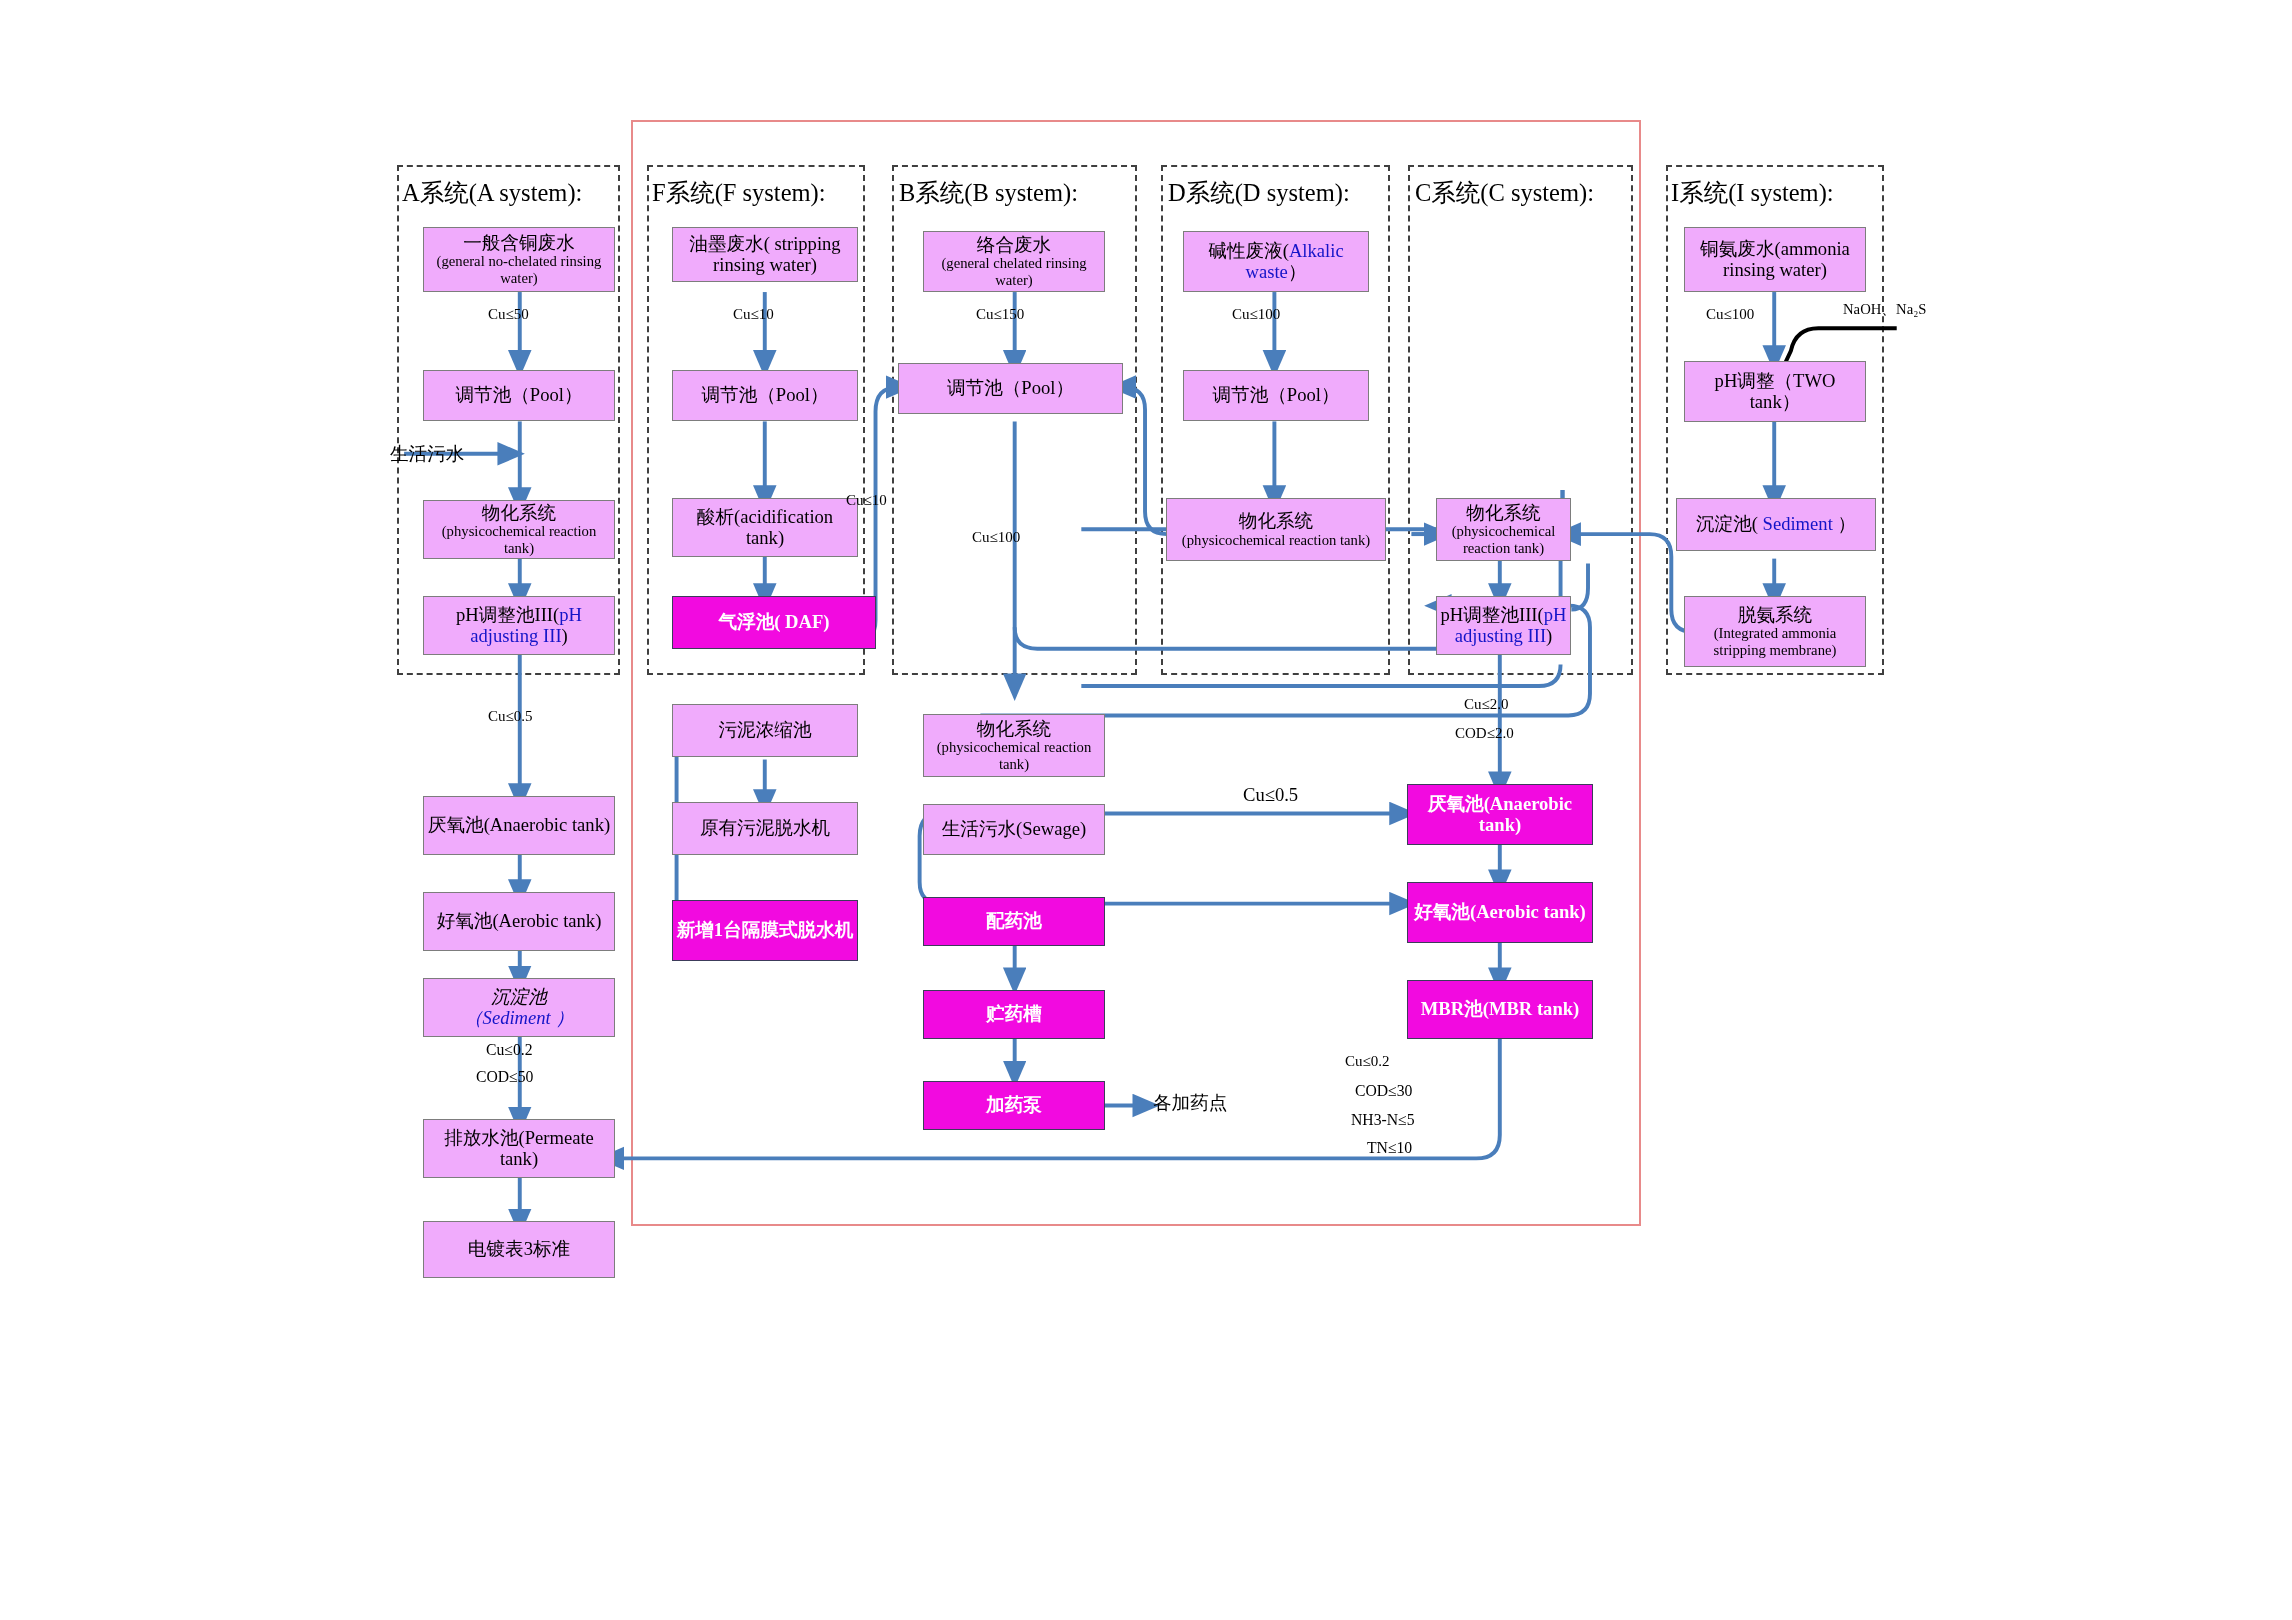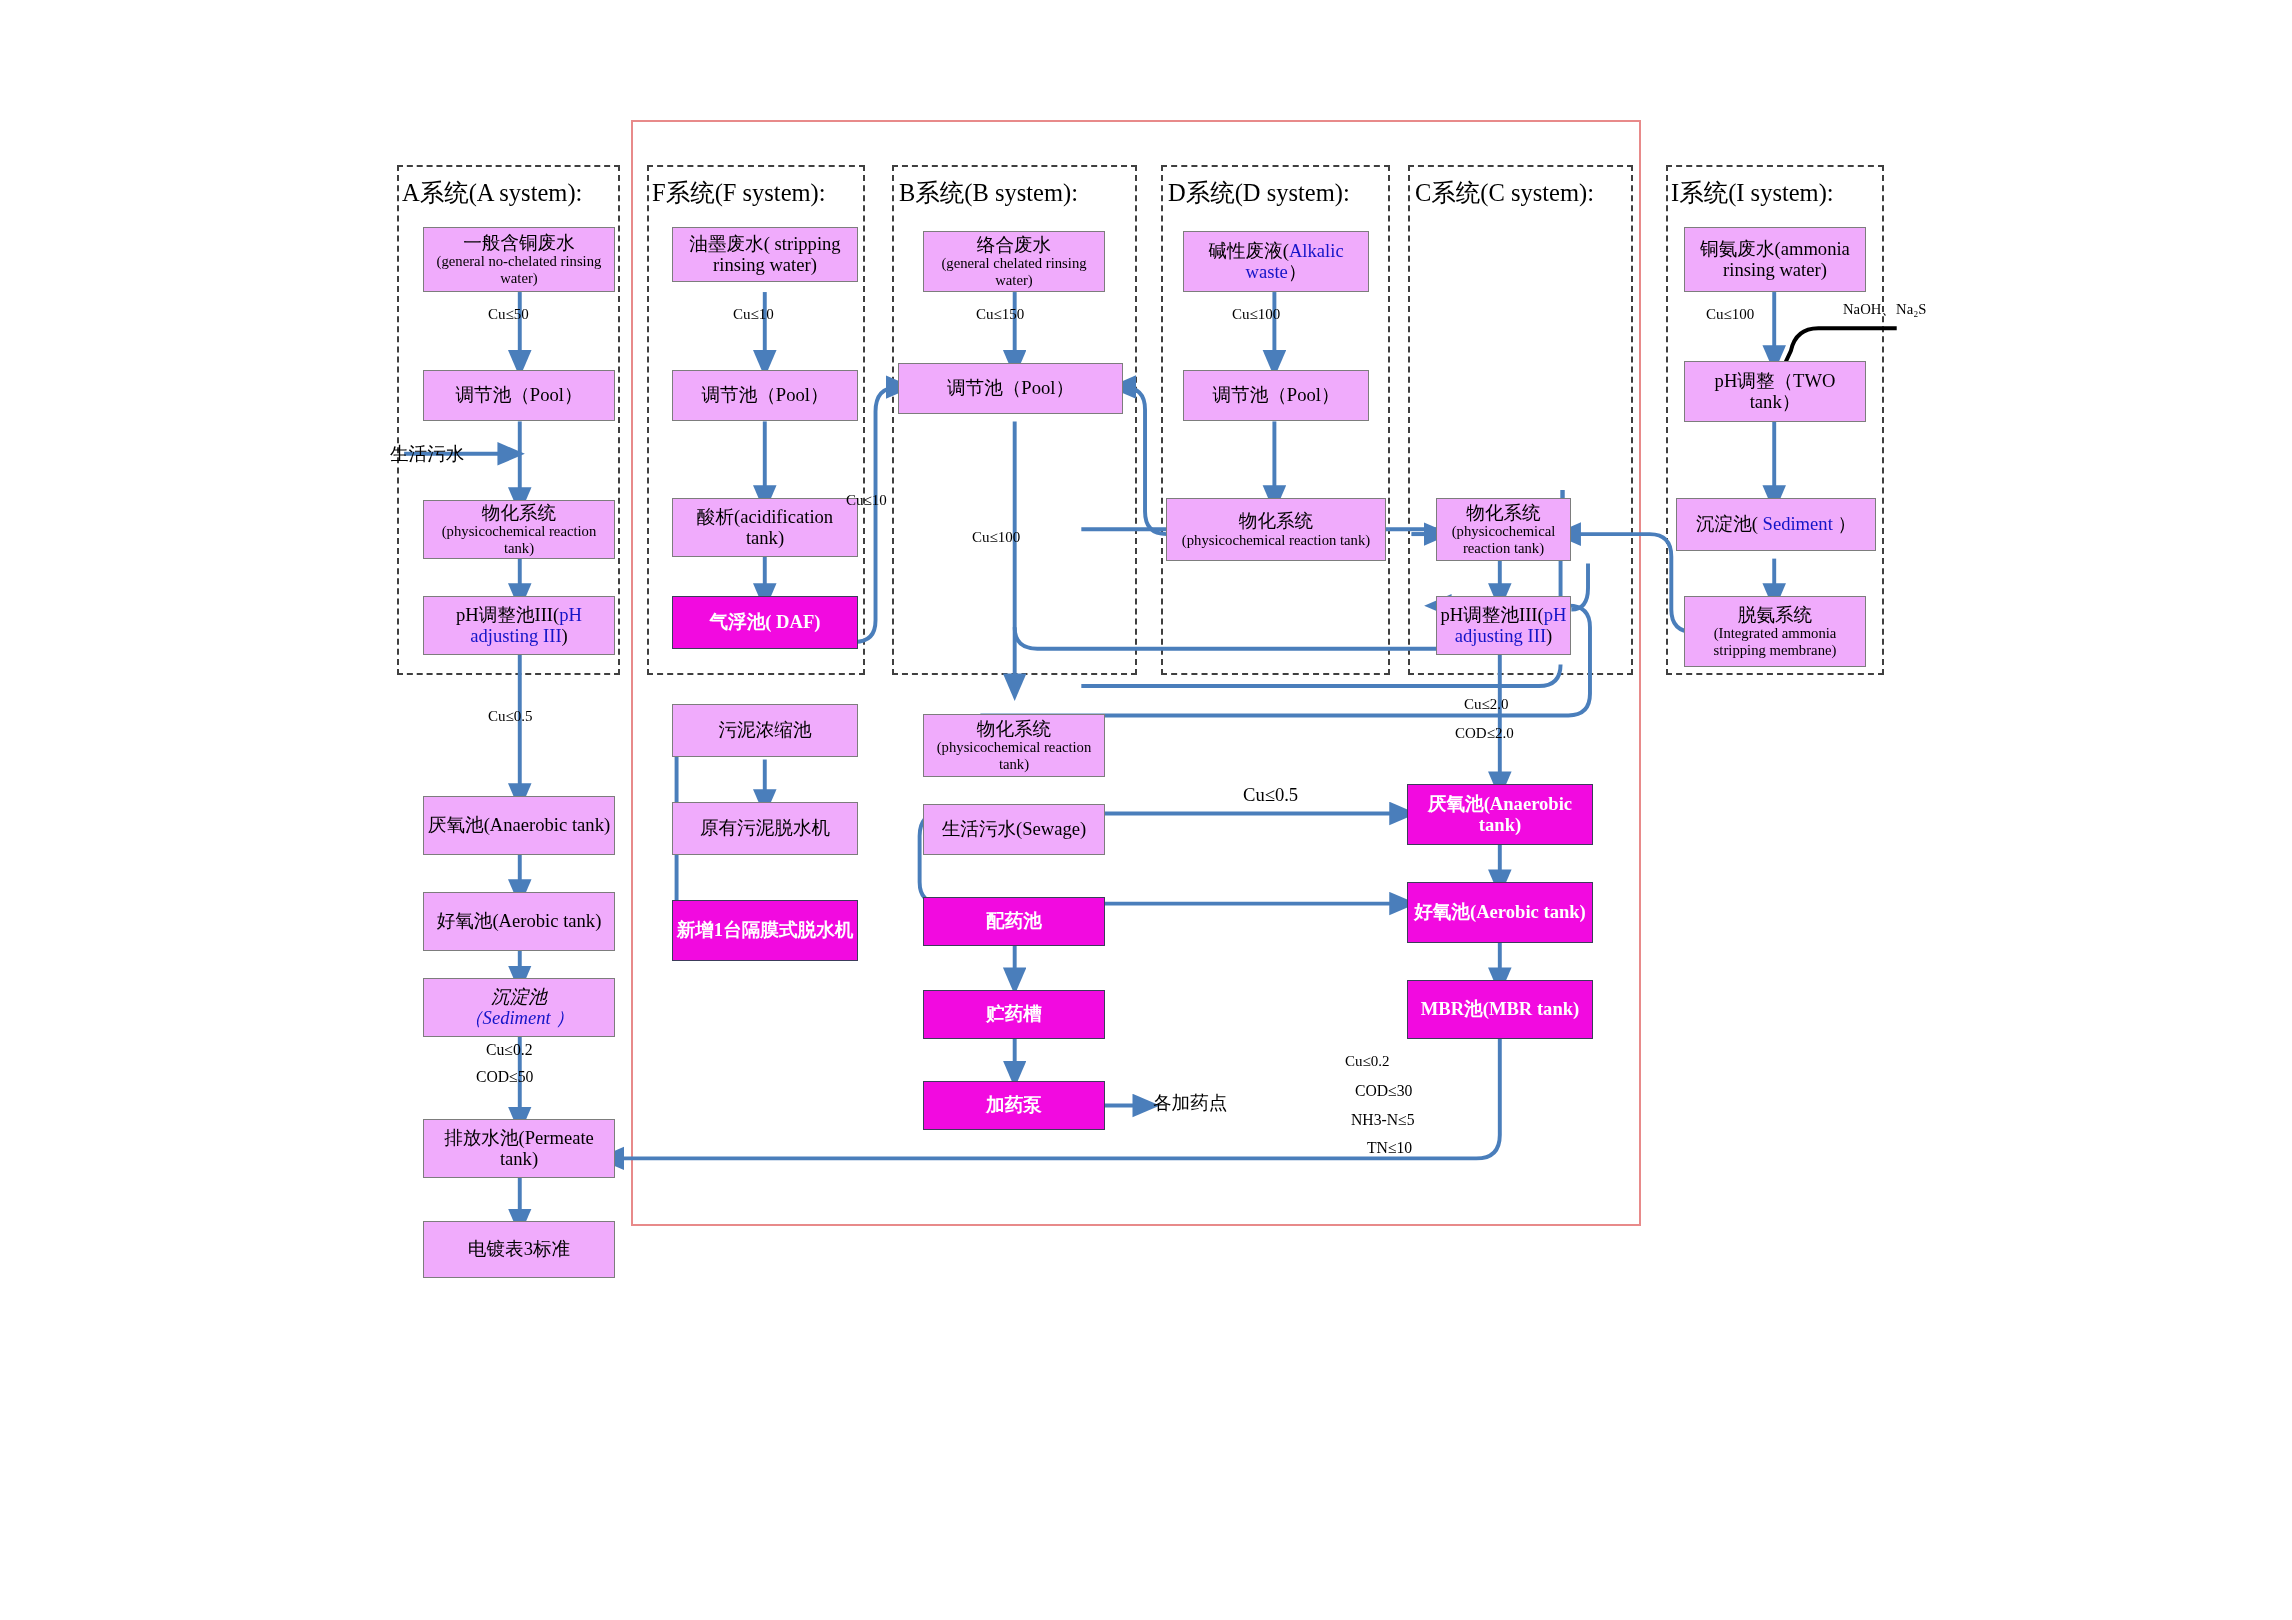--- a/index.html
+++ b/index.html
@@ -237,21 +237,21 @@
   <div class="flab" style="left:733px; top:306px;">Cu≤10</div>
 
   <div class="node blue" style="left:672px; top:370px; width:186px; height:51px;">
     <span class="cn">调节池（Pool）</span>
   </div>
   <div class="node blue" style="left:672px; top:498px; width:186px; height:59px;">
     <span class="cn">酸析(acidification tank)</span>
   </div>
   <div class="flab" style="left:846px; top:492px;">Cu≤10</div>
 
-  <div class="node magenta" style="left:672px; top:596px; width:186px; height:53px;">
+  <div class="node magenta" style="left:672px; top:596px; width:204px; height:53px;">
     <span class="cn">气浮池( DAF)</span>
   </div>
 
   <div class="node blue" style="left:672px; top:704px; width:186px; height:53px;">
     <span class="cn">污泥浓缩池</span>
   </div>
   <div class="node blue" style="left:672px; top:802px; width:186px; height:53px;">
     <span class="cn">原有污泥脱水机</span>
   </div>
   <div class="node magenta" style="left:672px; top:900px; width:186px; height:61px;">

